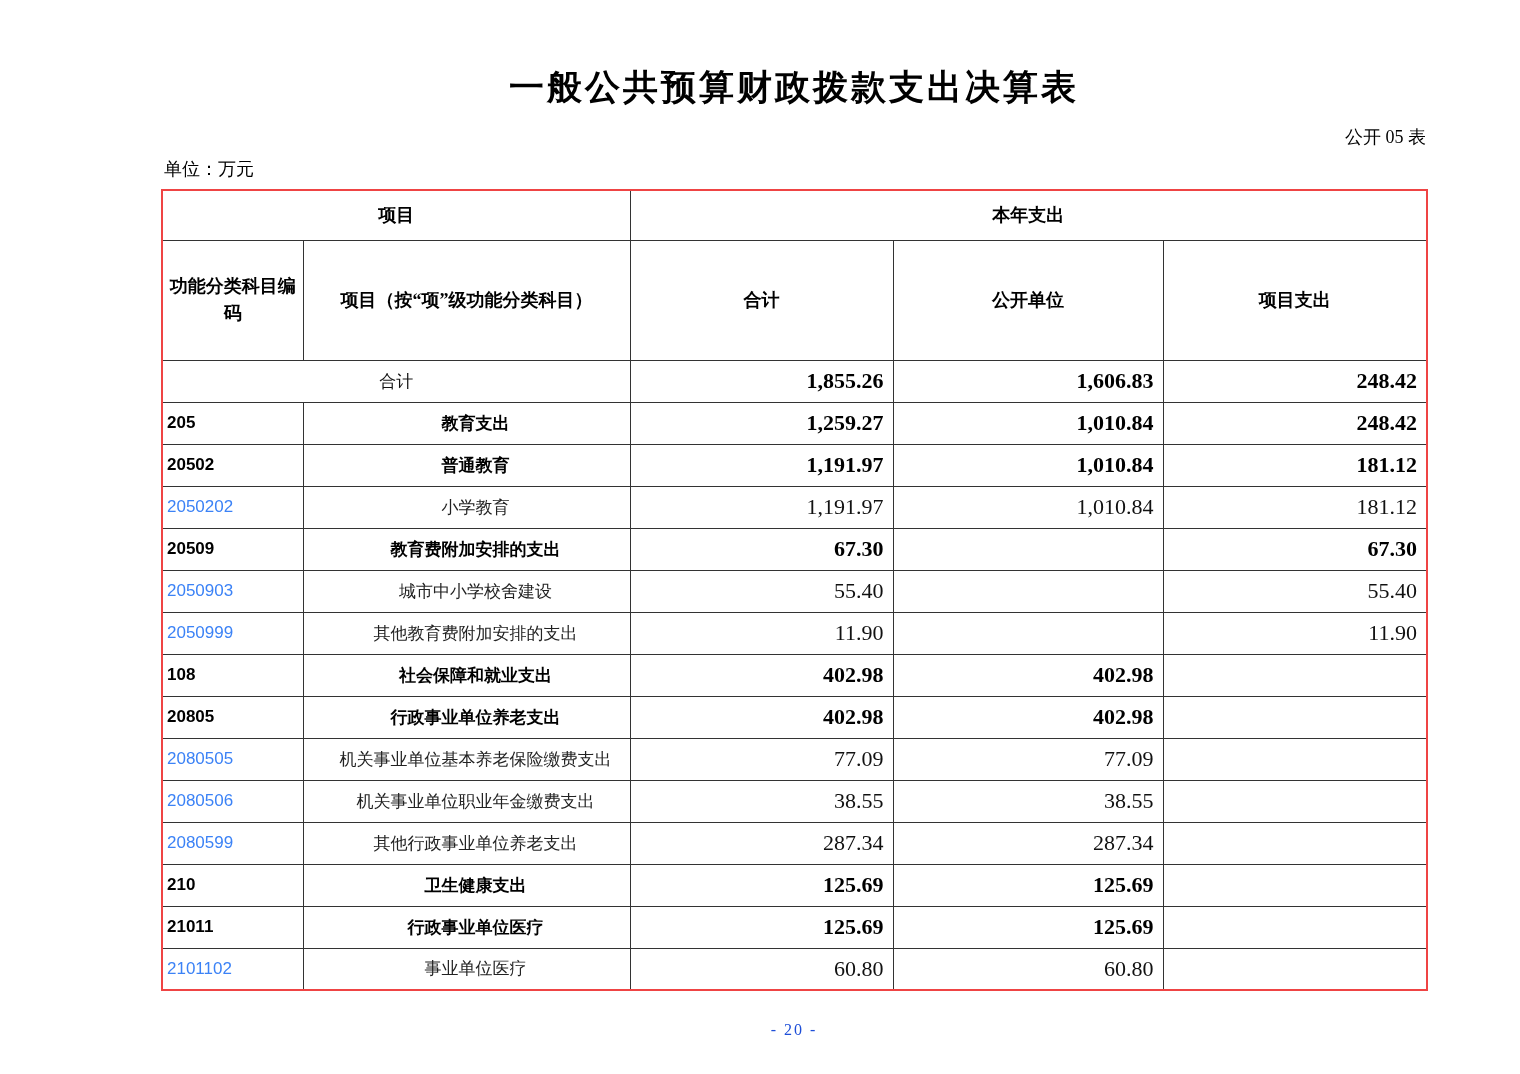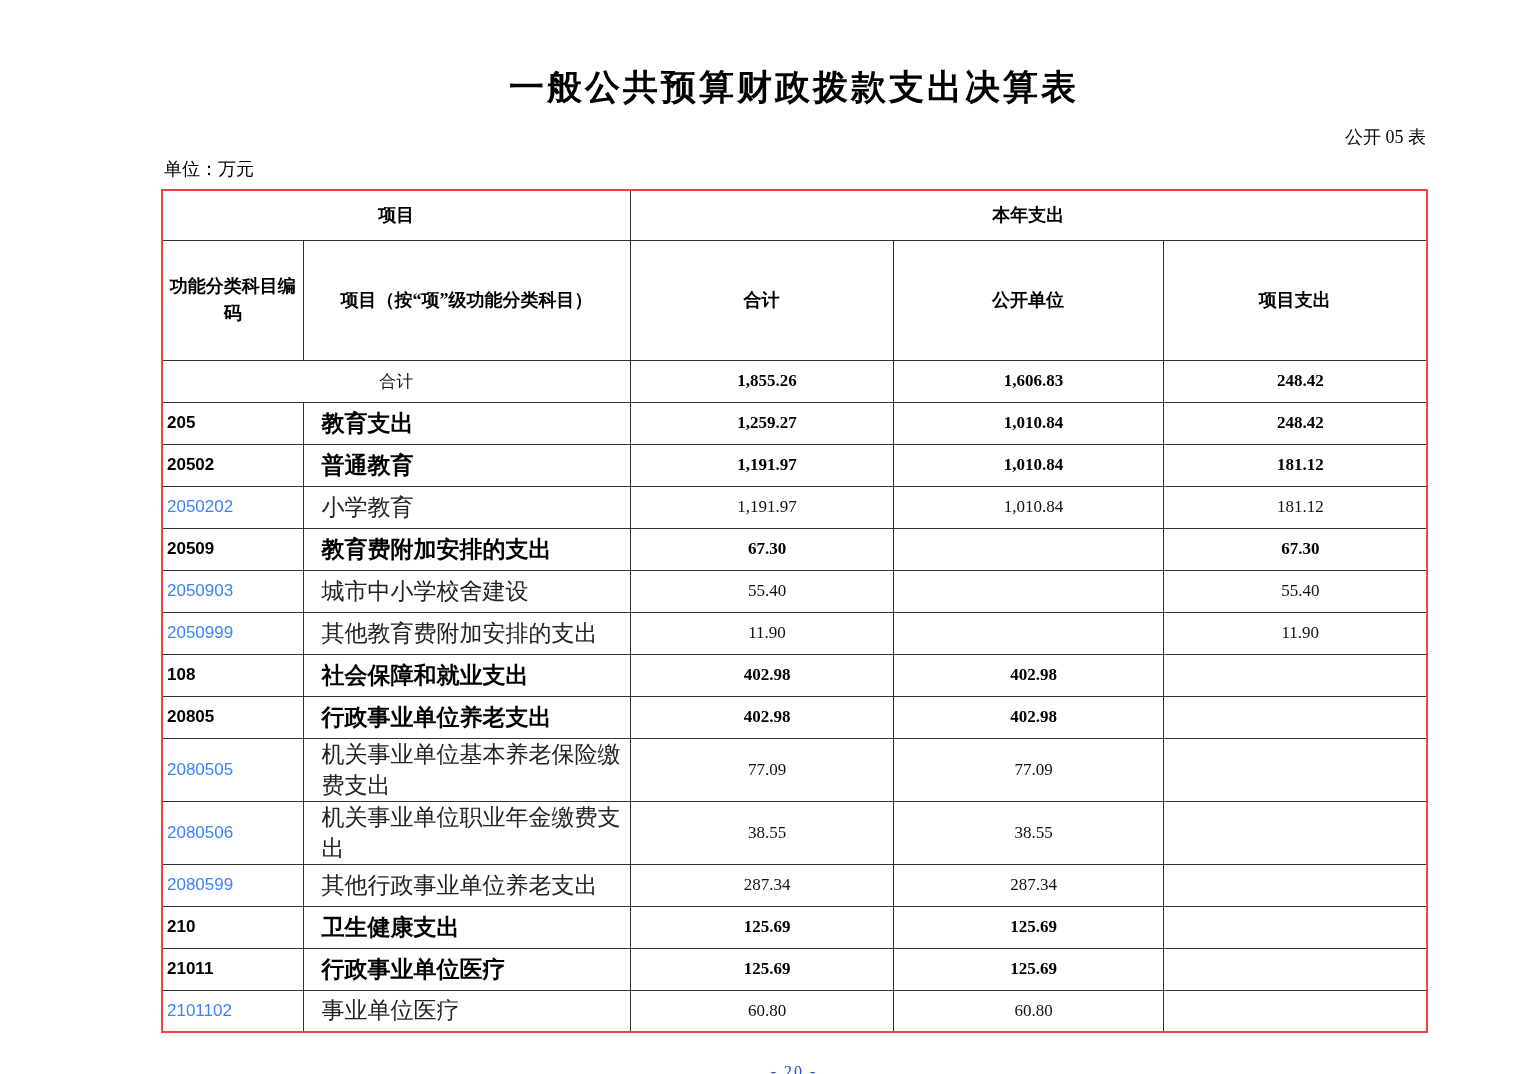--- a/index.html
+++ b/index.html
@@ -35,22 +35,22 @@
     font-weight:bold; font-size:18px; text-align:center;
     line-height:1.5; padding:2px;
   }
   .hdr-row1 { height:50px; }
   .hdr-row2 { height:120px; }
   .fin-table tbody tr { height:42px; }
   .cell-code {
     font-family:"Liberation Sans","DejaVu Sans",sans-serif;
     font-size:17px; padding-left:4px; color:#3b82f6; text-align:left;
   }
-  .cell-name { font-size:23px; padding-left:18px; text-align:left; color:#222; }
-  .cell-num  { font-size:17px; padding-right:9px; text-align:center; color:#111;padding-left:20px; }
+  .cell-name { font-size:17px; padding-left:18px; text-align:center; color:#222; }
+  .cell-num  { font-size:22px; padding-right:9px; text-align:right; color:#111;padding-left:20px; }
   .cell-merged { font-size:17px; text-align:center; font-weight:normal; color:#111; }
   .bold-row .cell-code, .bold-row .cell-name, .bold-row .cell-num { font-weight:bold; color:#000; }
   .page-footer {
     text-align:center; margin-top:30px; font-size:16px; color:#1d4ed8;
     letter-spacing:2px;
   }
 </style>
 </head>
 <body>
 

